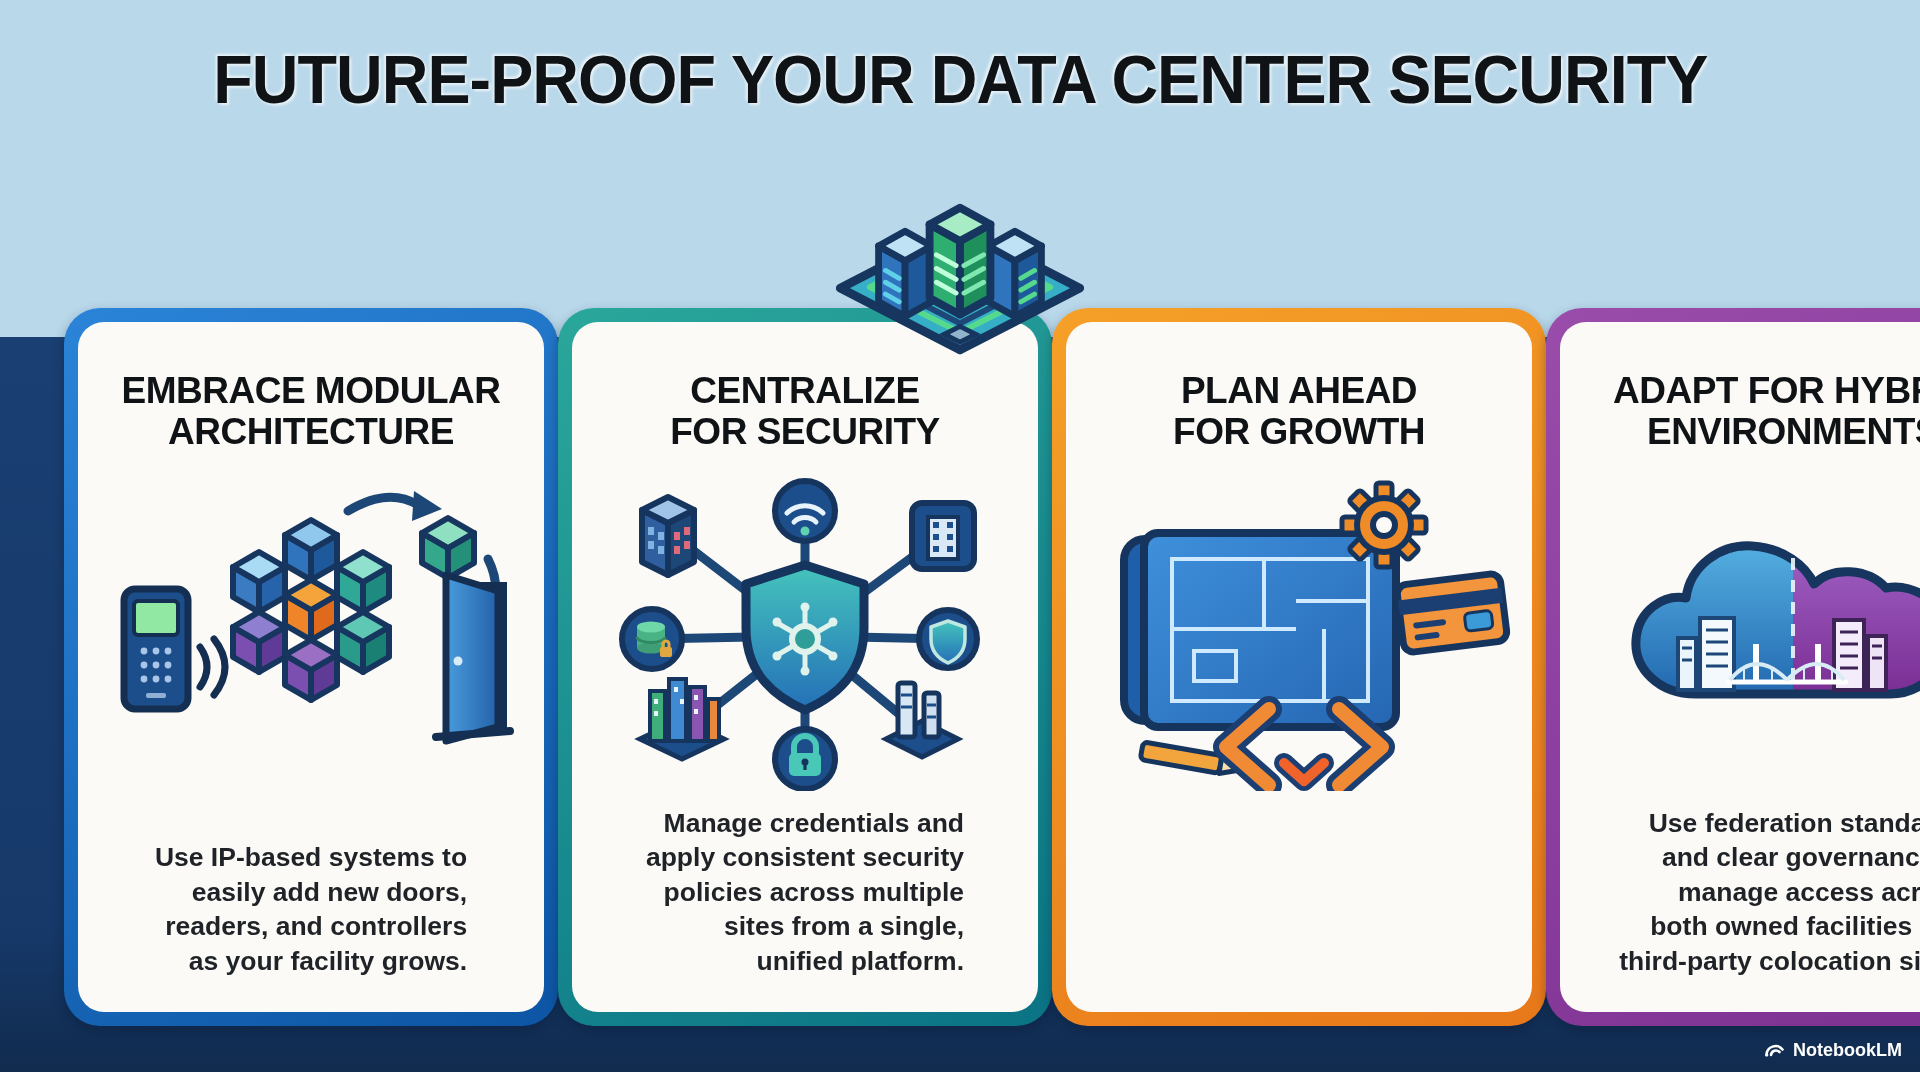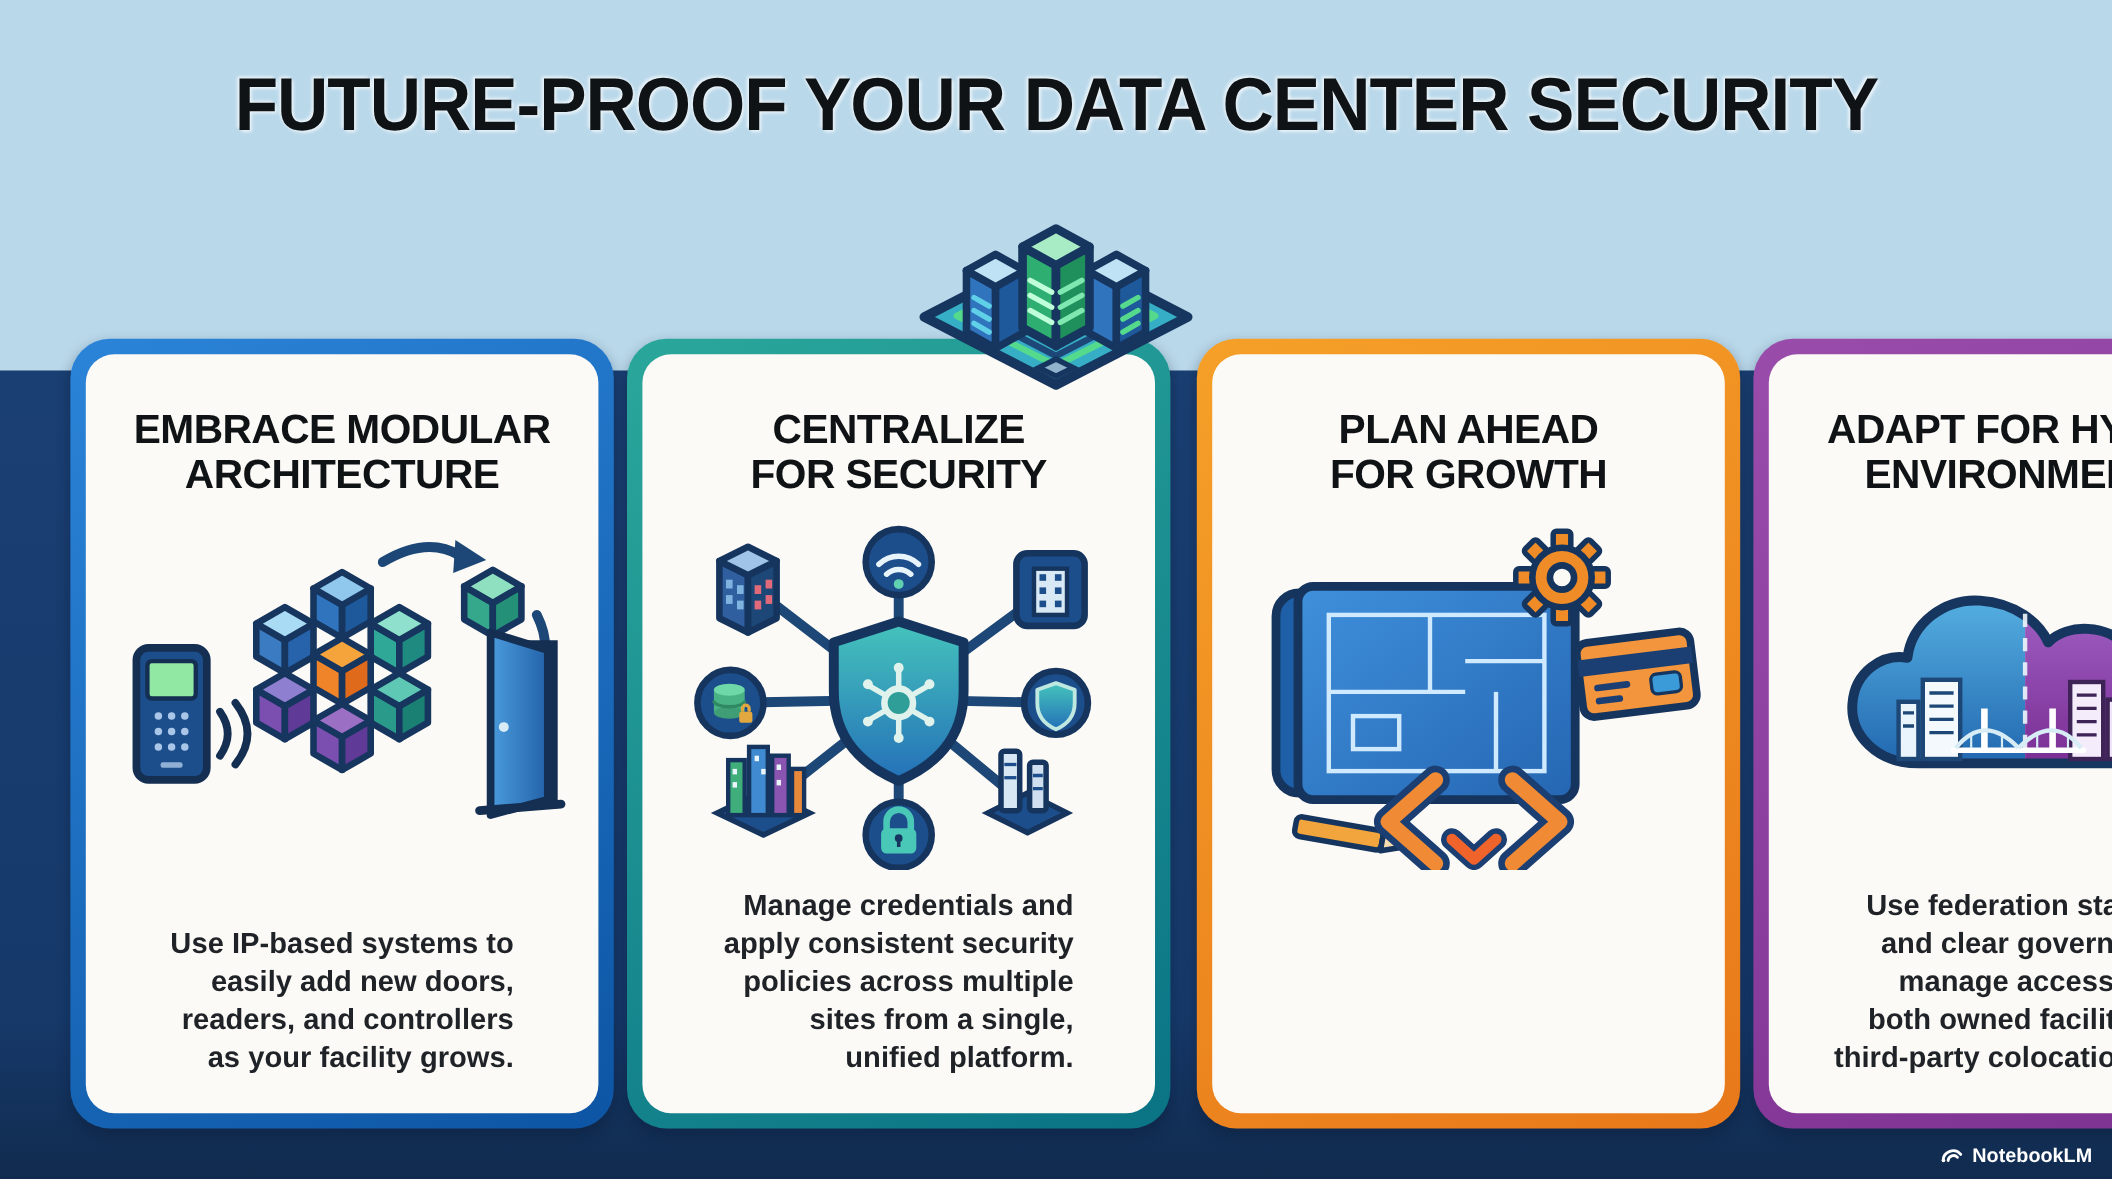--- a/index.html
+++ b/index.html
@@ -4,33 +4,33 @@
 <style>
   html,body{margin:0;padding:0;}
   .page{
     position:relative;width:1920px;height:1072px;overflow:hidden;
     font-family:"Liberation Sans",sans-serif;background:#16396a;
   }
   .bg-top{position:absolute;top:0;left:0;width:100%;height:337px;background:#b9d8ea;}
   .bg-bottom{position:absolute;top:337px;left:0;width:100%;height:735px;
     background:linear-gradient(#1a3f72,#16396a 80%,#112b4e);}
   .main-title{
-    position:absolute;top:56px;left:0;width:100%;text-align:center;
+    position:absolute;top:40px;left:0;width:100%;text-align:center;
     font-size:68px;font-weight:800;color:#101316;letter-spacing:-1px;
     white-space:nowrap;
   }
   .main-title span{display:inline-block;transform:scaleX(0.95);
     text-shadow:2px 2px 3px rgba(255,255,255,.7),-2px -2px 3px rgba(255,255,255,.7);}
   .hero-art{position:absolute;top:128px;left:50%;transform:translateX(-50%);z-index:5;}
-  .cards{position:absolute;top:308px;left:64px;width:1800px;display:flex;gap:12px;z-index:2;}
+  .cards{position:absolute;top:308px;left:64px;width:1800px;display:flex;z-index:2;}
   .card{flex:1;height:718px;border-radius:36px;padding:14px;box-sizing:border-box;
     box-shadow:0 5px 12px rgba(8,22,45,.35);}
   .card-1{background:linear-gradient(150deg,#2b84d8,#0d55a4);}
   .card-2{background:linear-gradient(150deg,#2aa79b,#0a7385);}
-  .card-3{background:linear-gradient(150deg,#f5a028,#e8781a);margin-left:12px;}
+  .card-3{background:linear-gradient(150deg,#f5a028,#e8781a);}
   .card-4{background:linear-gradient(150deg,#9a4cab,#7c3090);}
   .card-inner{height:100%;box-sizing:border-box;border-radius:26px;background:#fcfaf6;
     display:flex;flex-direction:column;align-items:center;padding:48px 18px 34px;}
   .card-title{font-size:37px;font-weight:800;line-height:1.12;text-align:center;
     color:#101316;white-space:pre-line;letter-spacing:-0.5px;}
   .card-art{margin-top:14px;height:318px;display:flex;align-items:center;justify-content:center;}
   .card-body{margin-top:auto;font-size:26.5px;font-weight:700;line-height:1.3;
     text-align:right;color:#1f2328;white-space:pre-line;}
   .watermark{position:absolute;right:18px;bottom:10px;display:flex;align-items:center;gap:7px;
     color:#ffffff;font-size:18px;font-weight:700;z-index:6;}

